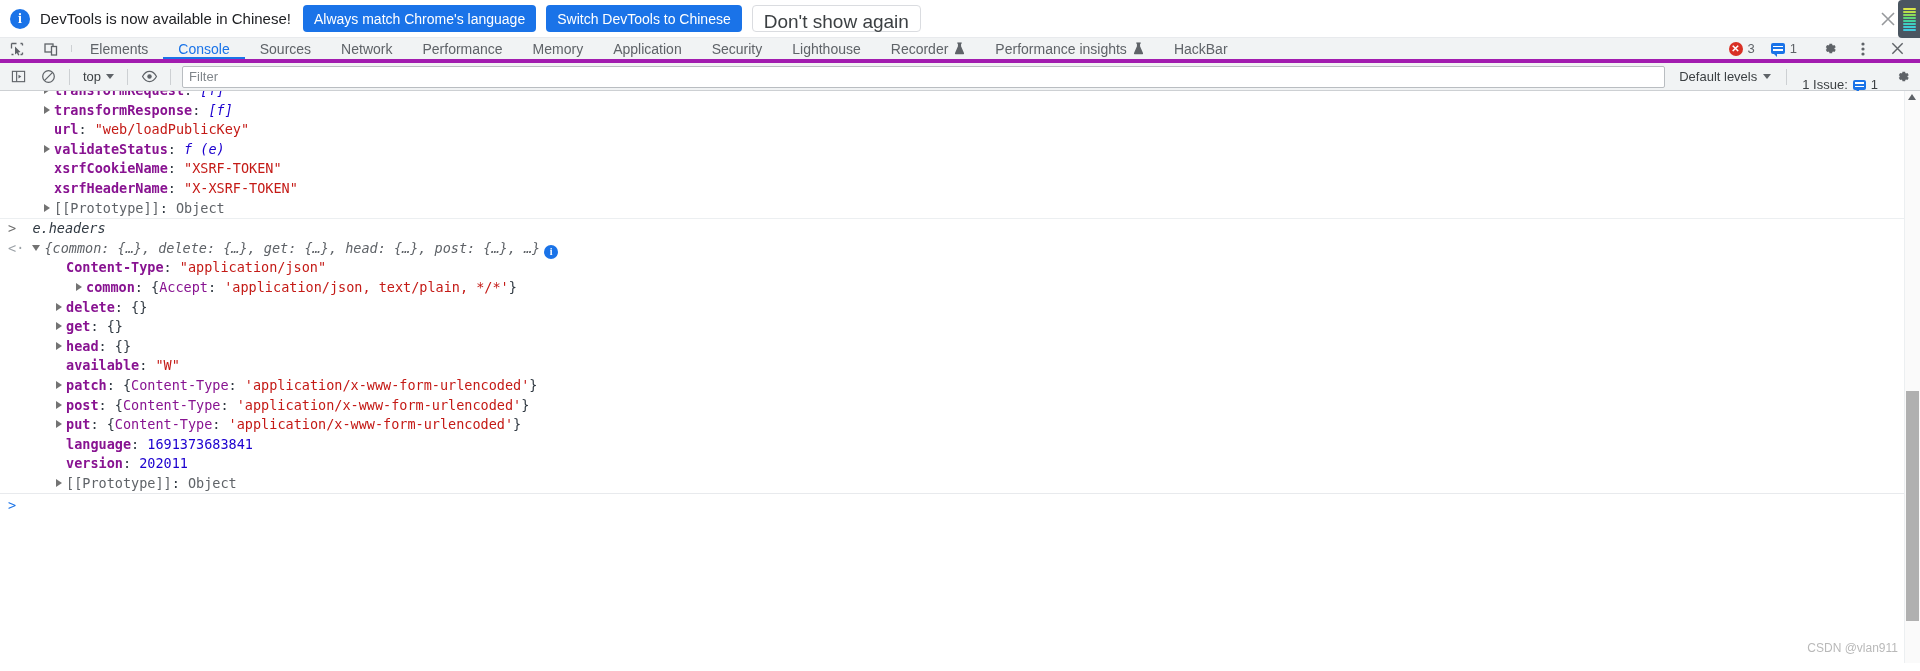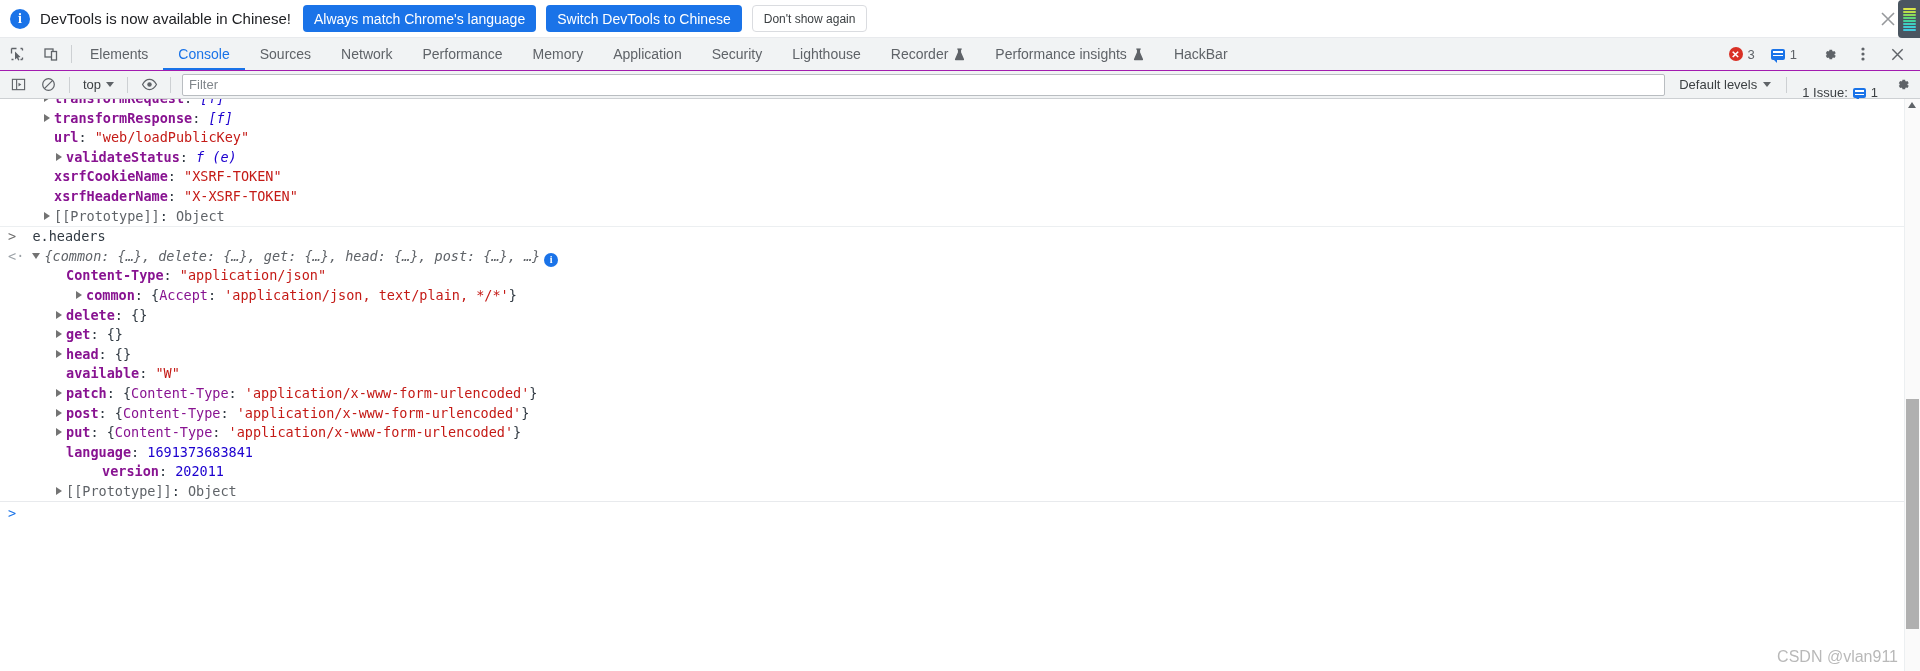--- a/index.html
+++ b/index.html
@@ -23,38 +23,38 @@
     margin-right:10px;flex:none;font-family:"Liberation Serif",serif;
   }
   #banner .msg{font-size:15px;color:#202124;margin-right:12px;white-space:nowrap;}
   .btn-primary{
     background:#1a73e8;color:#fff;border:none;border-radius:4px;
     font-size:14px;font-family:"Liberation Sans",sans-serif;
     padding:5px 11px;margin-right:10px;cursor:pointer;white-space:nowrap;height:27px;
   }
   .btn-outline{
     background:#fff;color:#3c4043;border:1px solid #dadce0;border-radius:4px;
-    font-size:12px;font-family:"Liberation Sans",sans-serif;
+    font-size:19px;font-family:"Liberation Sans",sans-serif;
     padding:5px 11px;cursor:pointer;white-space:nowrap;height:27px;
   }
   #banner-close{
     position:absolute;right:22px;top:9px;width:20px;height:20px;
     cursor:pointer;opacity:.65;
   }
   
   #ext-badge{
     position:absolute;right:0;top:0;width:22px;height:38px;
     background:#4a5560;border-radius:4px 0 0 4px;
     display:flex;flex-direction:column;justify-content:center;align-items:center;gap:1px;
     padding:3px 0;box-sizing:border-box;
   }
   #ext-badge i{display:block;width:13px;height:2px;border-radius:1px;}
   
   #tabbar{
-    height:33px;background:#f1f3f4;border-bottom:1px solid #a21caf;
+    height:25px;background:#f1f3f4;border-bottom:4px solid #a21caf;
     display:flex;align-items:stretch;box-sizing:border-box;
   }
   .tb-icon{
     width:34px;display:flex;align-items:center;justify-content:center;cursor:pointer;
   }
   .tb-sep{width:1px;background:#cdd0d3;margin:7px 3px;}
   .tabs{display:flex;align-items:stretch;flex:1;min-width:0;}
   .tab{
     display:flex;align-items:center;gap:6px;
     padding:0 15px;font-size:14px;color:#5f6368;cursor:pointer;
@@ -144,21 +144,21 @@
   }
   .inputline{
     display:flex;align-items:center;height:22px;padding-left:8px;
     border-top:1px solid #e8eaed;color:#1a73e8;
   }
   
   #vscroll{position:absolute;right:0;top:0;width:15px;height:100%;background:#fafafa;border-left:1px solid #eceff1;}
   #vscroll .up{position:absolute;top:3px;left:3px;width:0;height:0;border-left:4.5px solid transparent;border-right:4.5px solid transparent;border-bottom:6px solid #5f6368;}
   #vscroll .thumb{position:absolute;left:1px;width:13px;background:#b0b0b0;border-radius:0;}
   .watermark{
-    position:absolute;right:22px;bottom:4px;font-size:16px;color:#b9b9b9;
+    position:absolute;right:22px;bottom:4px;font-size:12px;color:#b9b9b9;
     font-family:"Liberation Sans",sans-serif;
   }
 </style>
 </head>
 <body>
 
 <div id="banner">
   <div class="info-icon">i</div>
   <div class="msg">DevTools is now available in Chinese!</div>
   <button class="btn-primary">Always match Chrome's language</button>
@@ -325,38 +325,38 @@
       <path fill="#5f6368" d="M17.4 11.4l-1.5-.9a6 6 0 000-1l1.5-.9-1.6-2.8-1.6.7a6 6 0 00-.9-.5l-.2-1.7H9.9l-.2 1.7c-.3.1-.6.3-.9.5l-1.6-.7L5.6 8.6l1.5.9a6 6 0 000 1l-1.5.9 1.6 2.8 1.6-.7c.3.2.6.4.9.5l.2 1.7h3.2l.2-1.7c.3-.1.6-.3.9-.5l1.6.7z"></path>
     </svg>
   </div>
 </div>
 
 <div id="console">
   <div id="console-lines">
       <div class="line" style="padding-left: 44px; margin-top: -10px; overflow: hidden;"><span class="tri"></span><span class="prop">transformRequest</span><span class="plain">: </span><span class="fn">[f]</span></div>
       <div class="line" style="padding-left: 44px;"><span class="tri"></span><span class="prop">transformResponse</span><span class="plain">: </span><span class="fn">[f]</span></div>
       <div class="line" style="padding-left: 44px;"><span style="display:inline-block;width:10px"></span><span class="prop">url</span><span class="plain">: </span><span class="str">"web/loadPublicKey"</span></div>
-      <div class="line" style="padding-left: 44px; margin-left: 12px;"><span class="tri"></span><span class="prop">validateStatus</span><span class="plain">: </span><span class="fn">f (e)</span></div>
+      <div class="line" style="padding-left: 44px;"><span class="tri"></span><span class="prop">validateStatus</span><span class="plain">: </span><span class="fn">f (e)</span></div>
       <div class="line" style="padding-left: 44px;"><span style="display:inline-block;width:10px"></span><span class="prop">xsrfCookieName</span><span class="plain">: </span><span class="str">"XSRF-TOKEN"</span></div>
       <div class="line" style="padding-left: 44px;"><span style="display:inline-block;width:10px"></span><span class="prop">xsrfHeaderName</span><span class="plain">: </span><span class="str">"X-XSRF-TOKEN"</span></div>
       <div class="line" style="padding-left: 44px;"><span class="tri"></span><span class="proto">[[Prototype]]</span><span class="plain">: </span><span class="proto">Object</span></div>
       <div style="border-bottom: 1px solid rgb(236, 239, 241); height: 0px;"></div>
-      <div class="line" style="padding-left: 8px;"><span class="prompt-in" style="color:#6e6e6e">&gt;</span>  <span class="plain">e.headers</span></div>
+      <div class="line" style="padding-left: 8px; font-style: italic;"><span class="prompt-in" style="color:#6e6e6e">&gt;</span>  <span class="plain">e.headers</span></div>
       <div class="line" style="padding-left: 8px;"><span class="evalmark" style="color:#9aa0a6">&lt;·</span> <span class="tri open"></span><span class="preview">{common: {…}, delete: {…}, get: {…}, head: {…}, post: {…}, …}</span><span class="infoblue">i</span></div>
       <div class="line" style="padding-left: 56px;"><span style="display:inline-block;width:10px"></span><span class="prop">Content-Type</span><span class="plain">: </span><span class="str">"application/json"</span></div>
       <div class="line" style="padding-left: 76px;"><span class="tri"></span><span class="prop">common</span><span class="plain">: </span><span class="plain">{</span><span class="prop" style="font-weight:normal">Accept</span><span class="plain">: </span><span class="str">'application/json, text/plain, */*'</span><span class="plain">}</span></div>
       <div class="line" style="padding-left: 56px;"><span class="tri"></span><span class="prop">delete</span><span class="plain">: </span><span class="plain">{}</span></div>
       <div class="line" style="padding-left: 56px;"><span class="tri"></span><span class="prop">get</span><span class="plain">: </span><span class="plain">{}</span></div>
       <div class="line" style="padding-left: 56px;"><span class="tri"></span><span class="prop">head</span><span class="plain">: </span><span class="plain">{}</span></div>
       <div class="line" style="padding-left: 56px;"><span style="display:inline-block;width:10px"></span><span class="prop">available</span><span class="plain">: </span><span class="str">"W"</span></div>
       <div class="line" style="padding-left: 56px;"><span class="tri"></span><span class="prop">patch</span><span class="plain">: </span><span class="plain">{</span><span class="prop" style="font-weight:normal">Content-Type</span><span class="plain">: </span><span class="str">'application/x-www-form-urlencoded'</span><span class="plain">}</span></div>
       <div class="line" style="padding-left: 56px;"><span class="tri"></span><span class="prop">post</span><span class="plain">: </span><span class="plain">{</span><span class="prop" style="font-weight:normal">Content-Type</span><span class="plain">: </span><span class="str">'application/x-www-form-urlencoded'</span><span class="plain">}</span></div>
       <div class="line" style="padding-left: 56px;"><span class="tri"></span><span class="prop">put</span><span class="plain">: </span><span class="plain">{</span><span class="prop" style="font-weight:normal">Content-Type</span><span class="plain">: </span><span class="str">'application/x-www-form-urlencoded'</span><span class="plain">}</span></div>
       <div class="line" style="padding-left: 56px;"><span style="display:inline-block;width:10px"></span><span class="prop">language</span><span class="plain">: </span><span class="num">1691373683841</span></div>
-      <div class="line" style="padding-left: 56px; margin-left: 36px;"><span style="display:inline-block;width:10px"></span><span class="prop">version</span><span class="plain">: </span><span class="num">202011</span></div>
+      <div class="line" style="padding-left: 56px;"><span style="display:inline-block;width:10px"></span><span class="prop">version</span><span class="plain">: </span><span class="num">202011</span></div>
       <div class="line" style="padding-left: 56px;"><span class="tri"></span><span class="proto">[[Prototype]]</span><span class="plain">: </span><span class="proto">Object</span></div>
       <div class="inputline">
         <span style="color:#1a73e8;font-family:'DejaVu Sans Mono',monospace;font-size:13.5px">&gt;</span>
       </div>
     </div>
 
   <div id="vscroll">
     <div class="up"></div>
     <div class="thumb" style="top:300px;height:230px;"></div>
   </div>

